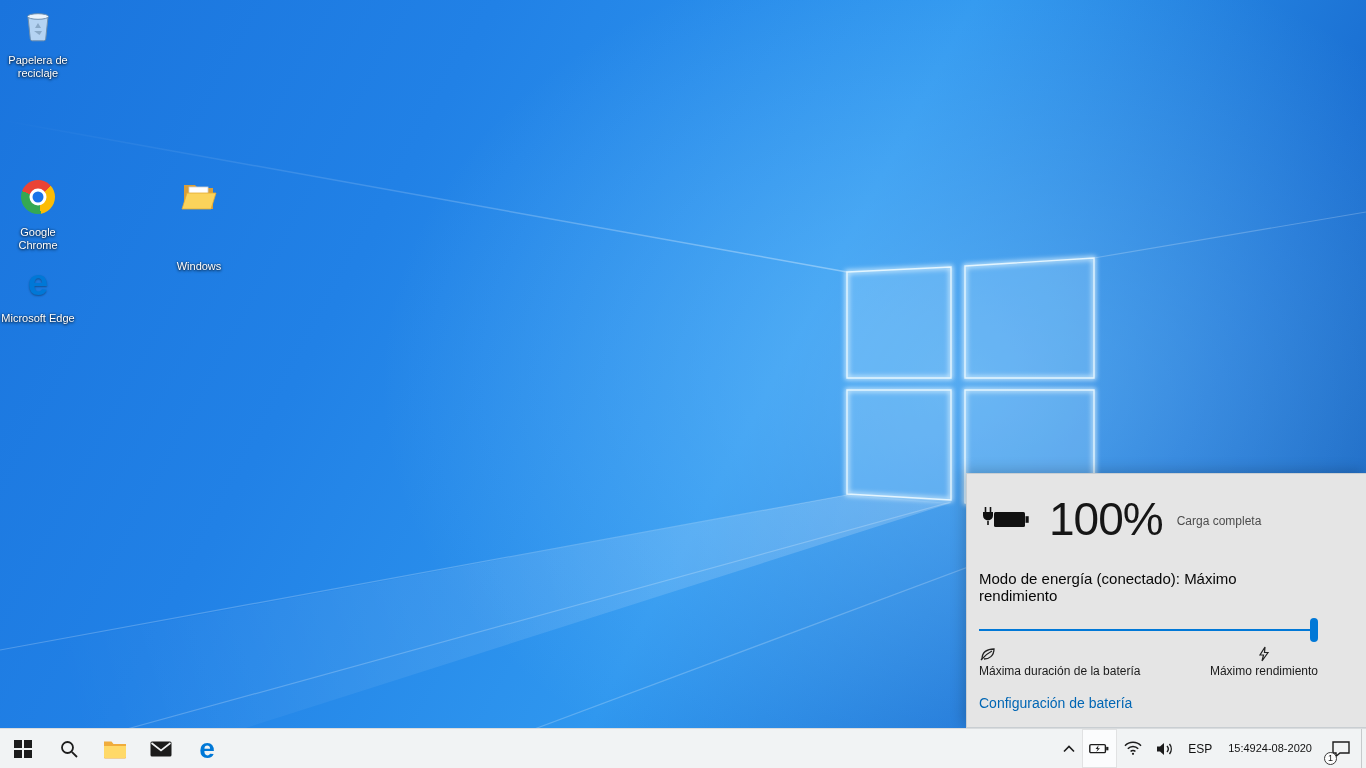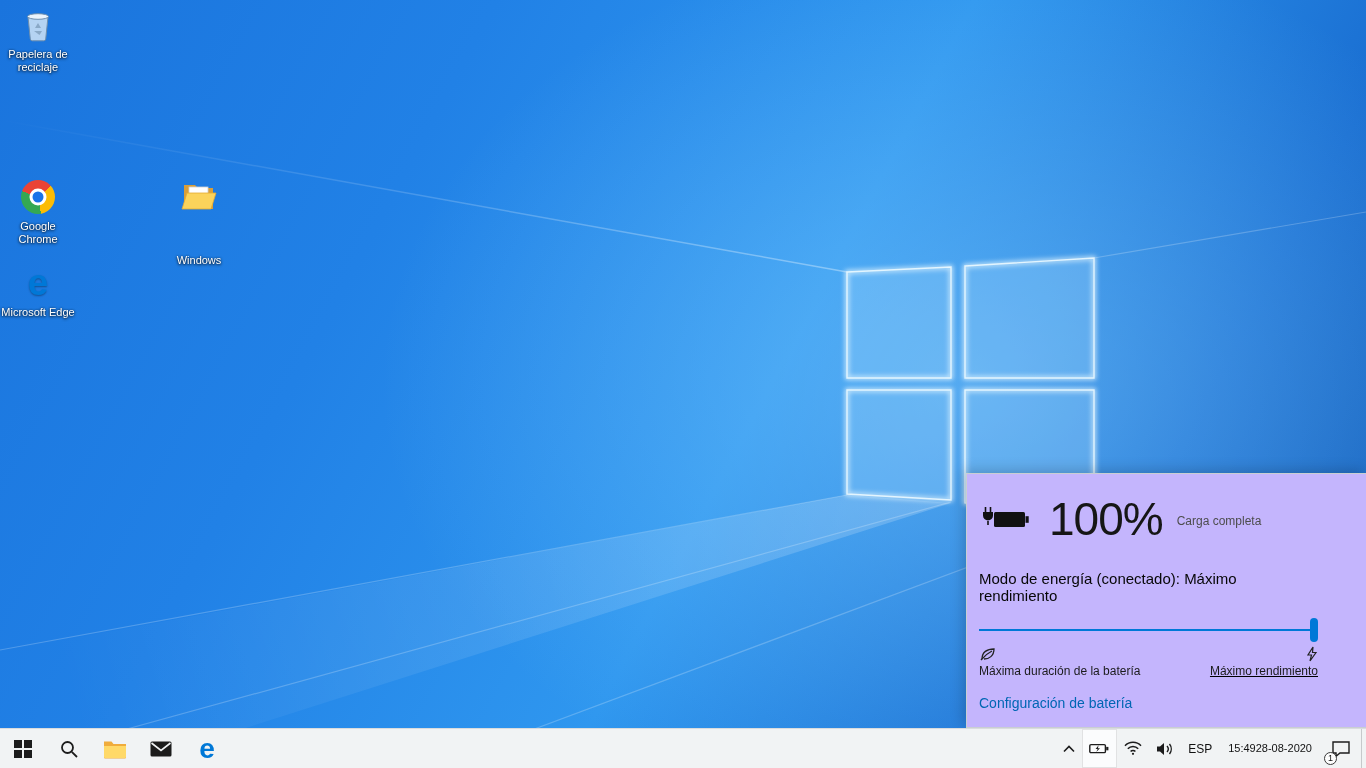--- a/index.html
+++ b/index.html
@@ -12,51 +12,51 @@
       radial-gradient(950px 720px at 71% 50%, rgba(130,205,255,.50), rgba(130,205,255,0) 62%),
       linear-gradient(118deg, #1a74dd 0%, #2181e6 28%, #2f97ef 55%, #1a6fd2 80%, #0d56b2 100%);
   }
   .wallpaper-art { position:absolute; inset:0; pointer-events:none; }
 
   
   .dicon {
     position:absolute; width:76px; display:flex; flex-direction:column; align-items:center;
   }
   .dicon .dlabel {
-    margin-top:6px; color:#fff; font-size:11px; line-height:13px; text-align:center;
+    margin-top:12px; color:#fff; font-size:11px; line-height:13px; text-align:center;
     text-shadow:0 1px 3px rgba(0,0,0,.85), 0 0 2px rgba(0,0,0,.5);
   }
   .chrome-ball { width:34px; height:34px; border-radius:50%; position:relative;
     background:conic-gradient(from -70deg, #ea4335 0 33.3%, #fbbc05 0 66.6%, #34a853 0 100%);
   }
   .chrome-ball::before { content:""; position:absolute; left:50%; top:50%; width:17px; height:17px;
     transform:translate(-50%,-50%); background:#fff; border-radius:50%; }
   .chrome-ball::after { content:""; position:absolute; left:50%; top:50%; width:11px; height:11px;
     transform:translate(-50%,-50%); background:#1a73e8; border-radius:50%; }
   .edge-glyph-desktop { font-size:37px; line-height:34px; font-weight:bold; color:#0078d7;
     text-shadow:0 1px 2px rgba(0,0,0,.35); }
 
   
   .flyout {
     position:absolute; right:0; bottom:40px; width:400px; height:255px;
-    background:#c4b5fd; border:1px solid #c9ced2; border-right:none;
+    background:#e5e5e5; border:1px solid #c9ced2; border-right:none;
     box-shadow:-3px -3px 12px rgba(0,0,0,.18);
     padding:14px 48px 14px 12px;
   }
   .fly-top { display:flex; align-items:center; height:58px; margin-top:2px; }
   .fly-pct { font-size:46px; font-weight:200; letter-spacing:-1px; color:#161616; margin-left:16px; }
   .fly-status { font-size:12px; color:#4d4d4d; margin-left:14px; padding-top:4px; }
   .fly-mode { margin-top:22px; font-size:15px; color:#070707; }
   .slider-wrap { margin-top:14px; height:24px; position:relative; }
   .slider-track { position:absolute; left:0; right:0; top:11px; height:2px; background:#0078d7; }
   .slider-thumb { position:absolute; right:0; top:0; width:8px; height:24px; border-radius:4px; background:#0078d7; }
   .slider-labels { display:flex; justify-content:space-between; margin-top:4px; }
   .sl-col { display:flex; flex-direction:column; }
   .sl-col.left { align-items:flex-start; }
-  .sl-col.right { align-items:flex-end;text-decoration:underline; }
+  .sl-col.right { align-items:center; }
   .sl-text { font-size:12px; color:#1b1b1b; margin-top:2px; }
   .fly-link { position:absolute; left:12px; bottom:16px; font-size:14px; color:#0066b4; cursor:pointer; }
 
   
   .taskbar {
     position:absolute; left:0; right:0; bottom:0; height:40px;
     background:#f1f3f4; border-top:1px solid #d9dcde;
     display:flex; align-items:stretch; justify-content:space-between;
   }
   .tb-left { display:flex; }
@@ -249,21 +249,21 @@
         <path d="M1 5.5 h3 l4 -3.5 v12 l-4 -3.5 h-3 z" fill="#1c1c1c" stroke="none"></path>
         <path d="M11 5 a4.5 4.5 0 0 1 0 6"></path>
         <path d="M13.5 3 a8 8 0 0 1 0 10"></path>
       </svg>
     </div>
     <div class="tray-btn">
       <span class="tray-text">ESP</span>
     </div>
     <div class="clock">
       <div>15:49</div>
-      <div>28-08-2020</div>
+      <div>24-08-2020</div>
     </div>
     <div class="tray-btn" style="width:40px;">
       <svg width="20" height="18" viewBox="0 0 20 18" fill="none" stroke="#1c1c1c" stroke-width="1.4">
         <path d="M2 2 h16 v11 h-9 l-4 3.2 v-3.2 h-3 z"></path>
       </svg>
       <span class="ac-badge">1</span>
     </div>
     <div class="show-desktop"></div>
   </div>
 </div>

